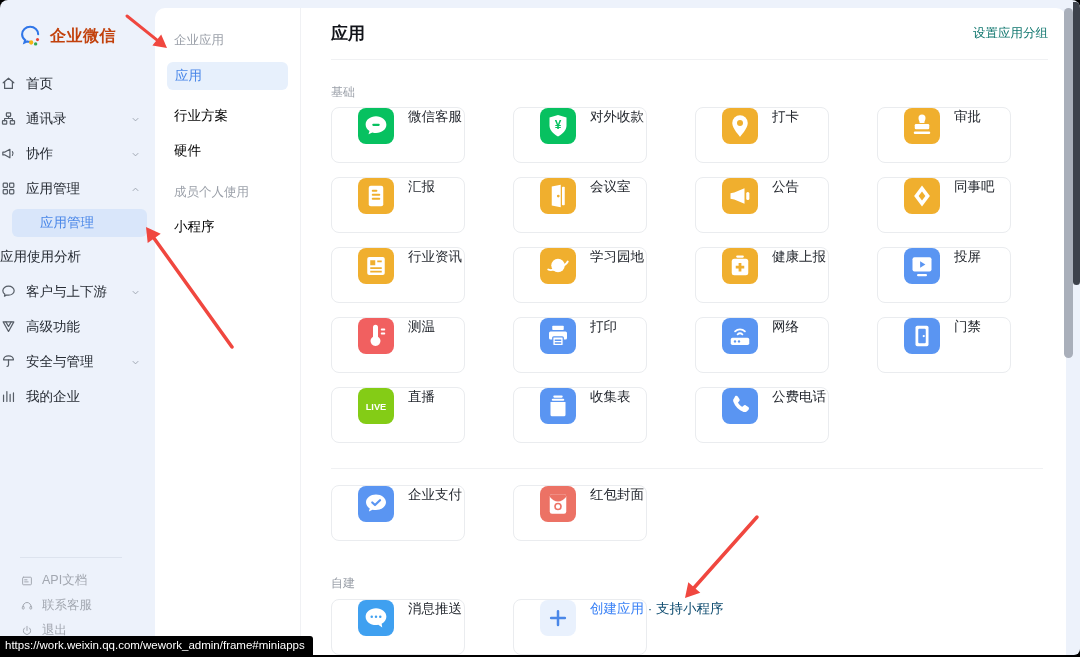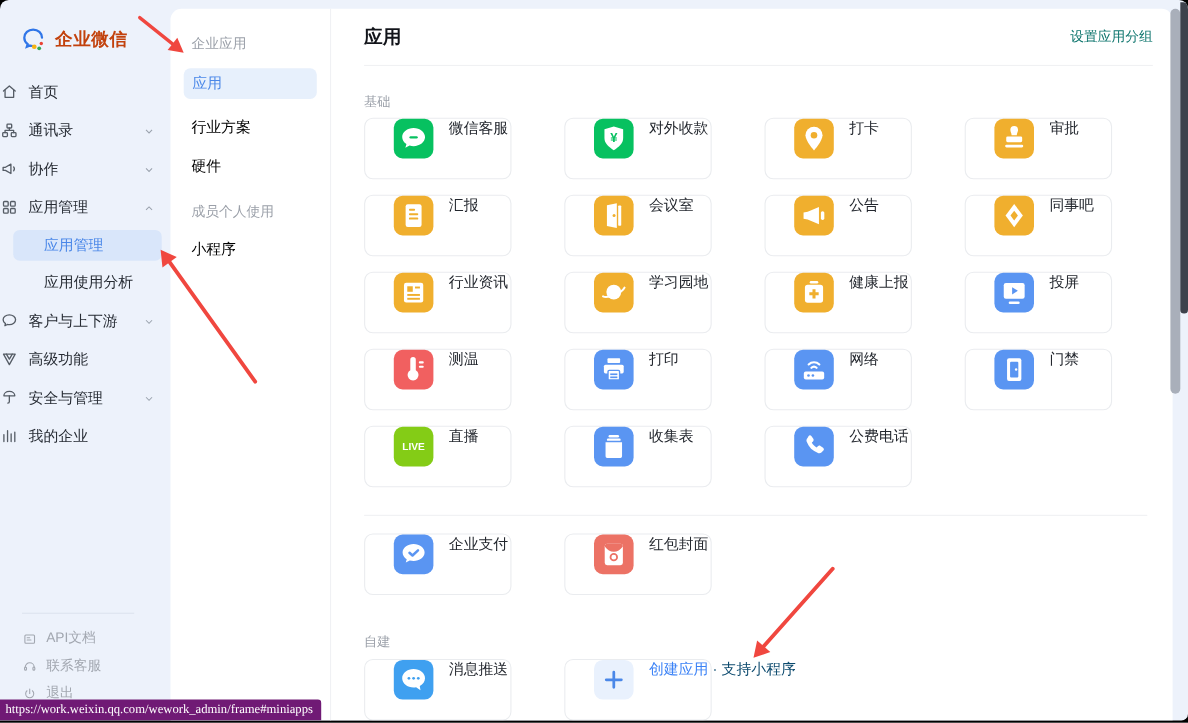--- a/index.html
+++ b/index.html
@@ -11,21 +11,21 @@
 
   
   .sidebar { position:absolute; left:0; top:0; width:155px; height:100%; }
   .logo { display:flex; align-items:center; gap:6px; padding:24px 0 0 18px; }
   .logo-name { font-size:16px; font-weight:bold; color:#c2410c; letter-spacing:.5px; }
   .nav { margin-top:18px; }
   .nav-item { display:flex; align-items:center; height:35px; cursor:pointer;
               color:#262b33; font-size:13.5px; position:relative; }
   .nav-item .ic { width:17px; height:17px; margin-right:9px; color:#565d66; flex:0 0 auto; }
   .nav-item .chev { position:absolute; right:14px; width:11px; height:11px; color:#9aa2ad; }
-  .sub-item { height:34px; display:flex; align-items:center; padding-left:40px;
+  .sub-item { height:34px; display:flex; align-items:center; 
               font-size:13.5px; color:#262b33; cursor:pointer; }
   .sub-item.active { background:#d9e6fa; border-radius:6px; margin:0 8px 0 12px;
                      padding-left:28px; height:28px; margin-top:3px; margin-bottom:3px;
                      color:#4a87e8; }
   .side-footer { position:absolute; left:0; bottom:12px; width:140px; }
   .side-footer .divider { height:1px; background:#dde3ee; margin:0 18px 10px 20px; }
   .foot-item { display:flex; align-items:center; height:25px; padding-left:20px;
                color:#a2a7b0; font-size:12.5px; cursor:pointer; }
   .foot-item .ic { width:14px; height:14px; margin-right:8px; }
 
@@ -67,23 +67,23 @@
   .tile-label .blue { color:#3b82f6; }
   .tile-label .muted { color:#0c4a6e; }
 
   
   .thumb-gray { position:absolute; right:7px; top:8px; width:9px; height:350px;
                 background:#a9afba; border-radius:5px; z-index:40; }
   .thumb-dark { position:absolute; right:0; top:2px; width:7px; height:283px;
                 background:#3d424c; border-radius:0 5px 4px 4px; z-index:41; }
 
   
-  .url-tip { position:absolute; left:0; bottom:0; height:19px; background:#701a75;
+  .url-tip { position:absolute; left:0; bottom:0; height:19px; background:#000000;
              color:#fff; font-size:11.5px; line-height:19px; padding:0 8px 0 5px;
-             border-radius:0 3px 0 0; z-index:50; white-space:nowrap;font-family:Liberation Serif, serif; }
+             border-radius:0 3px 0 0; z-index:50; white-space:nowrap; }
 
   
   .arrows { position:absolute; inset:0; z-index:60; pointer-events:none; }
 </style>
 </head>
 <body>
 
 <div class="page">
 
   <div class="sidebar">

